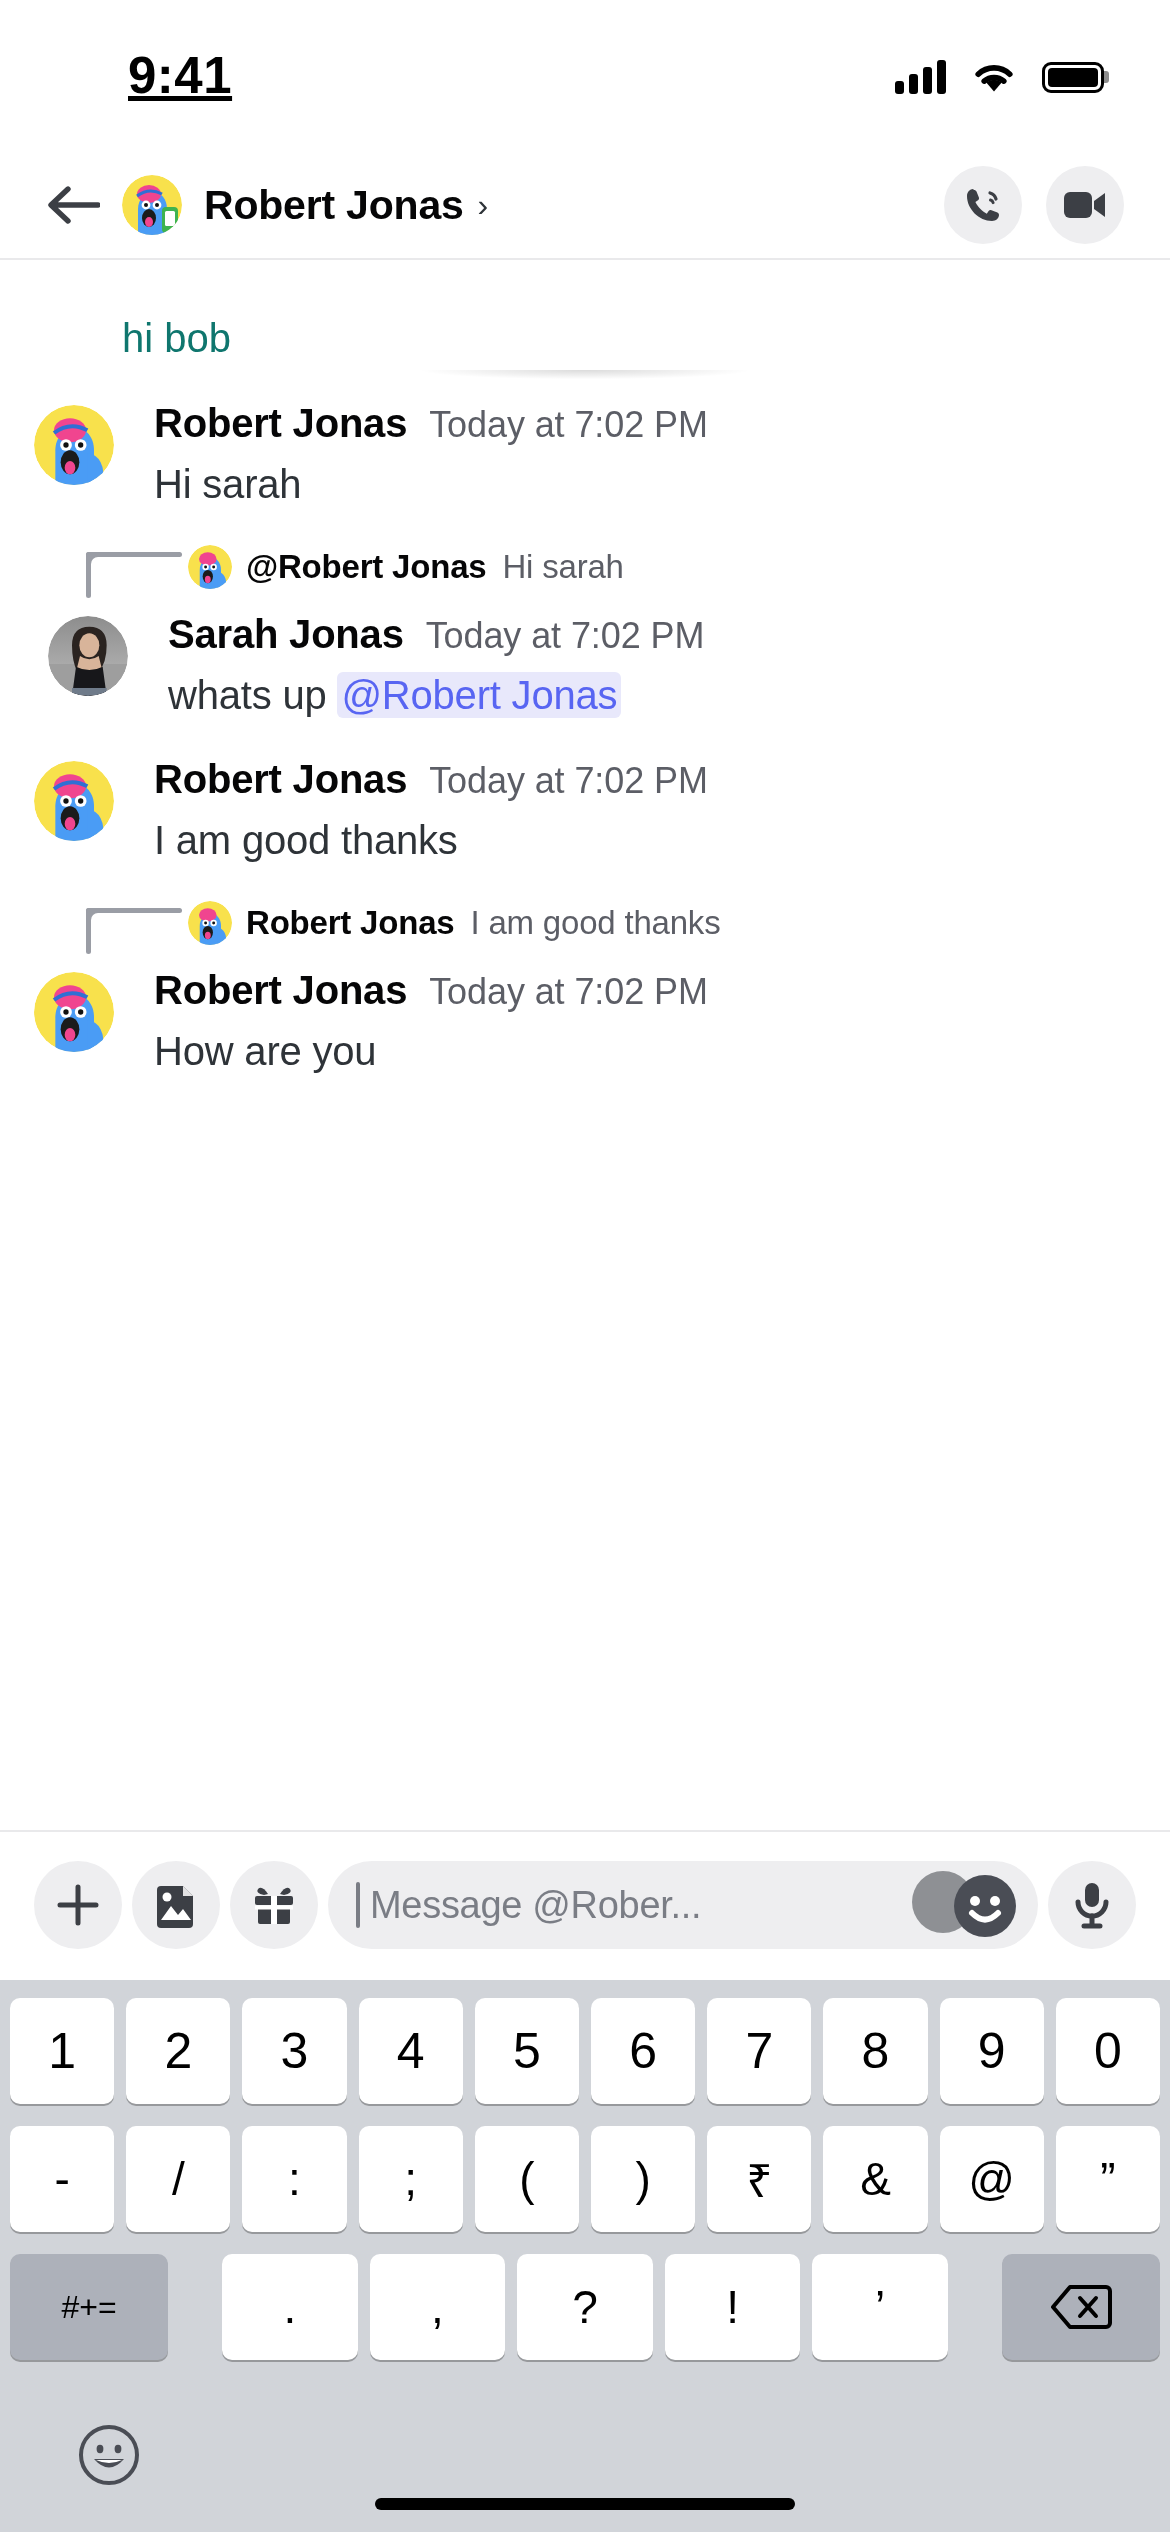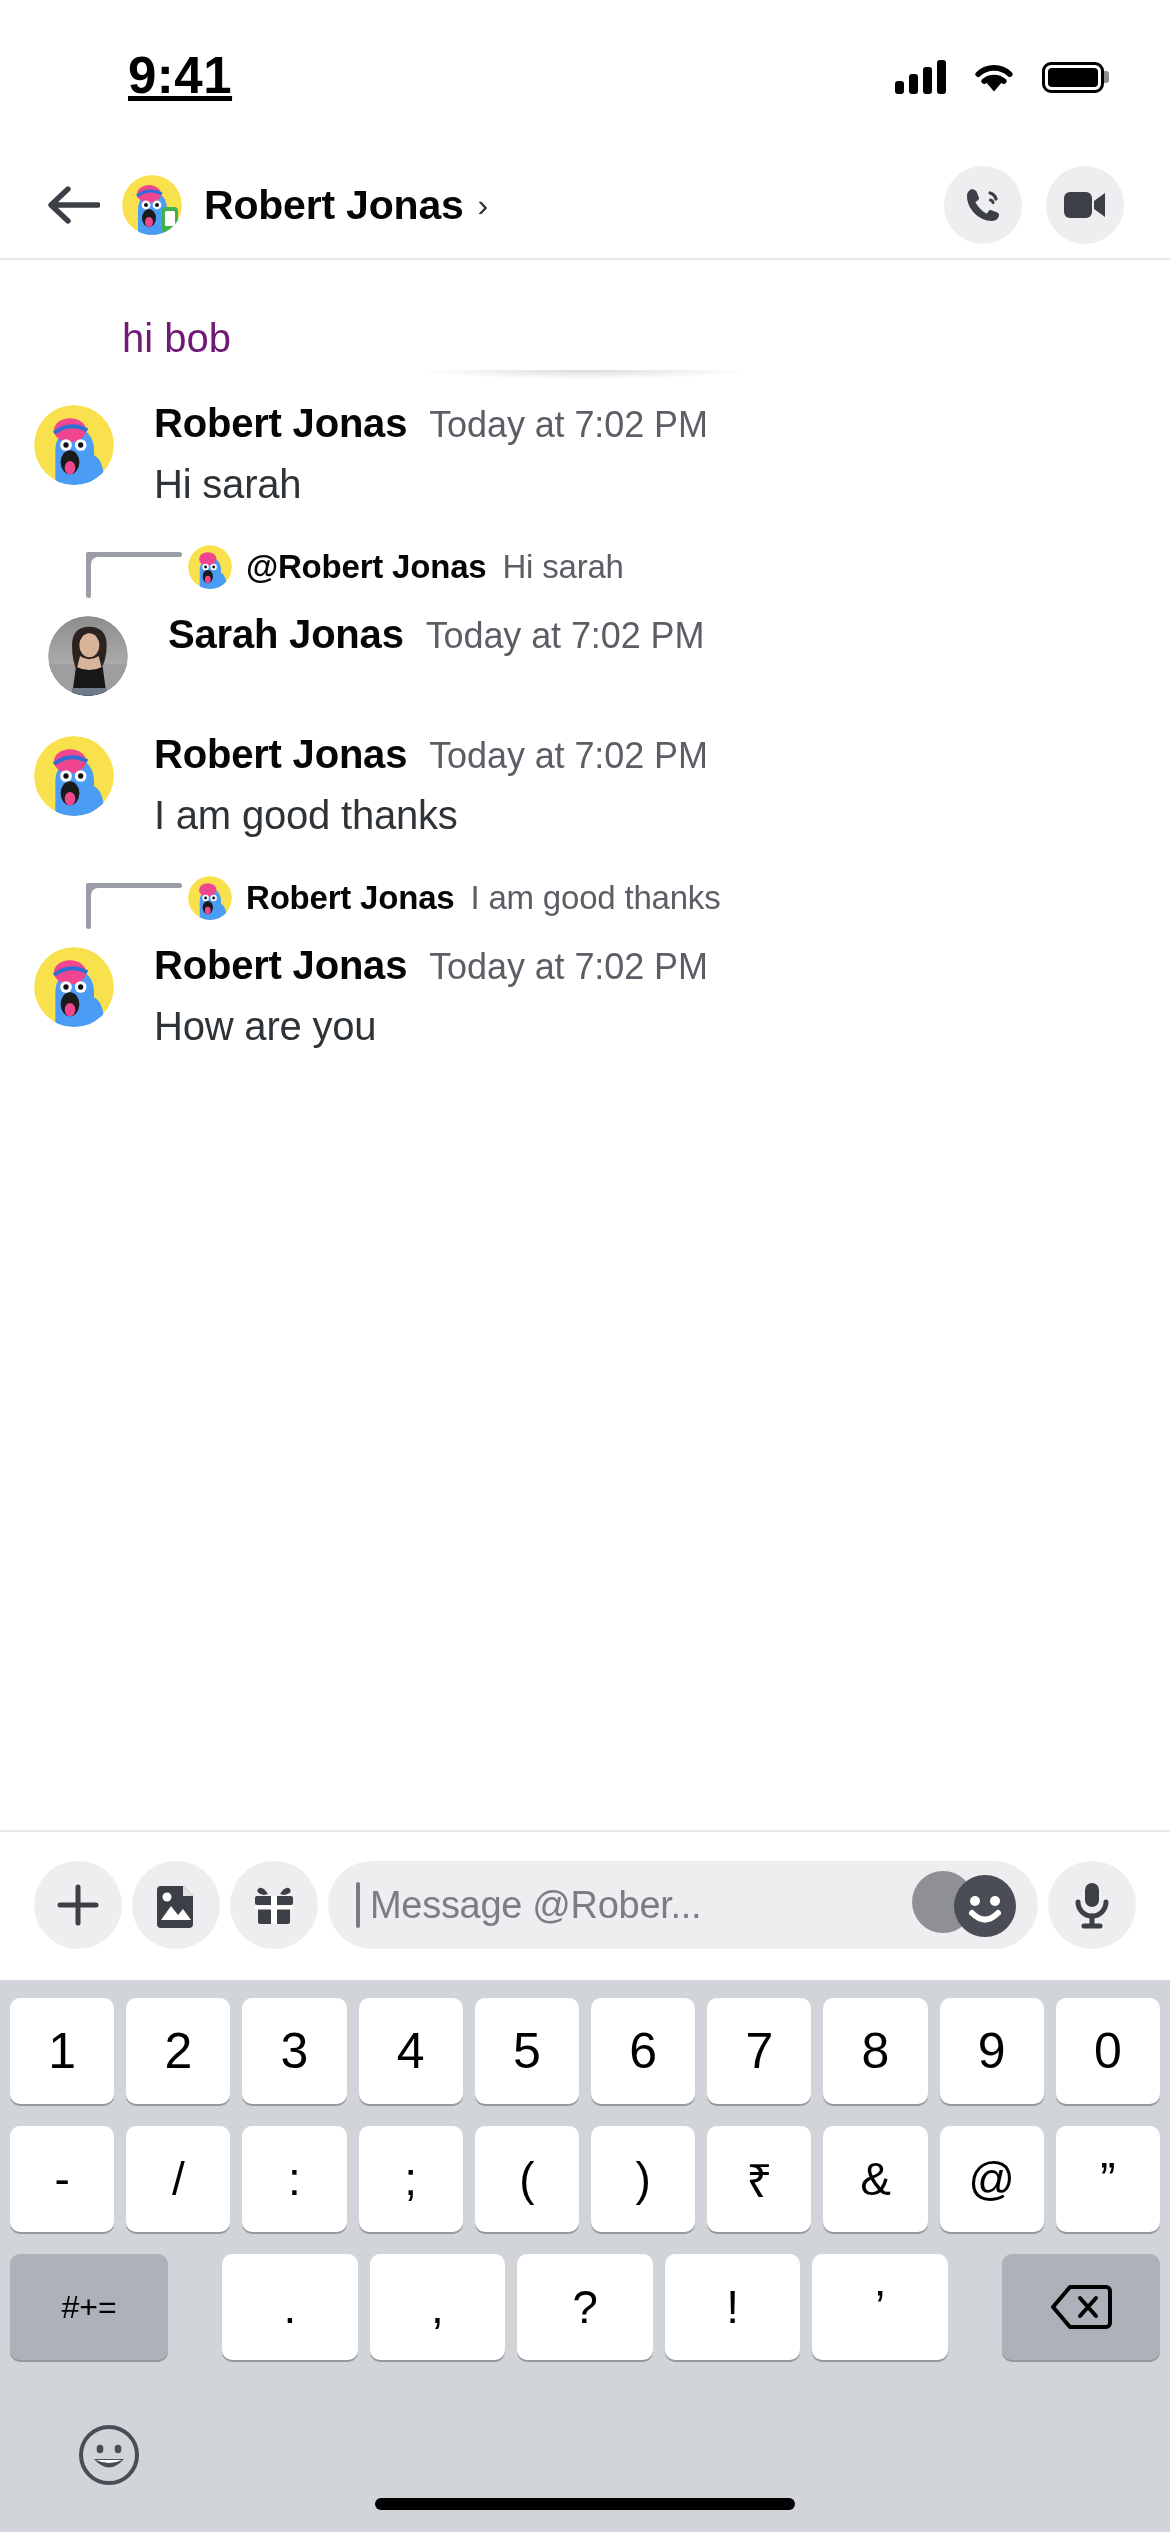--- a/index.html
+++ b/index.html
@@ -30,21 +30,21 @@
   .hdr-chevron { font-size:32px; color:#2e3338; margin-left:14px; font-weight:400; line-height:1; }
   .hdr-actions { display:flex; align-items:center; gap:24px; flex:0 0 auto; }
   .round-btn { width:78px; height:78px; border-radius:50%; background:#eeeef0; display:flex; align-items:center; justify-content:center; }
 
   
   .scroll-shadow { position:absolute; left:0; right:0; top:110px; height:16px; pointer-events:none; z-index:5;
     background:radial-gradient(ellipse 230px 13px at 50% 0%, rgba(0,0,0,.14), rgba(0,0,0,0) 72%); }
 
   
   .messages { flex:1 1 auto; overflow:hidden; background:#fff; padding-top:8px; position:relative; }
-  .plain-line { font-size:40px; color:#701a75; padding:44px 0 0 122px; line-height:1.32; }
+  .plain-line { font-size:40px; color:#0f766e; padding:44px 0 0 122px; line-height:1.32; }
 
   .msg { display:flex; padding:36px 34px 0 34px; }
   .msg .av { width:80px; height:80px; border-radius:50%; flex:0 0 80px; overflow:hidden; margin-top:4px; }
   .msg .body { flex:1 1 auto; min-width:0; padding-left:40px; }
   .msg-head { display:flex; align-items:baseline; }
   .author { font-size:40px; font-weight:700; color:#060607; letter-spacing:-0.2px; }
   .tstamp { font-size:36px; color:#5c5e66; margin-left:22px; letter-spacing:-0.1px; }
   .msg-text { font-size:40px; color:#2e3338; margin-top:12px; line-height:1.3; letter-spacing:-0.2px; }
   .mention { color:#5865f2; background:#e8e8fb; border-radius:6px; padding:1px 4px; font-weight:400; }
 
@@ -230,20 +230,21 @@
             <path d="M21 38 q10 5 20 0 l3 22 h-26 Z" fill="#17171a"></path>
             <rect x="18" y="54" width="26" height="8" fill="#6f7b8a"></rect>
           </g>
         </svg>
       </div>
       <div class="body">
         <div class="msg-head">
           <span class="author">Sarah Jonas</span>
           <span class="tstamp">Today at 7:02 PM</span>
         </div>
+        <div class="msg-text"><span>whats up </span><span class="mention">@Robert Jonas</span></div>
       </div>
     </div>
 
     <div class="msg">
       <div class="av">
         <svg viewBox="0 0 60 60" width="80" height="80">
           <circle cx="30" cy="30" r="30" fill="#f8e14c"></circle>
           <path d="M16 34 c0-10 7-17 15-17 s14 7 14 17 v26 H16 Z" fill="#4a9cf5"></path>
           <ellipse cx="27" cy="19" rx="12" ry="9" fill="#f0458f"></ellipse>
           <path d="M15 21 q12-9 25-2" fill="none" stroke="#2f6fd4" stroke-width="3"></path>

